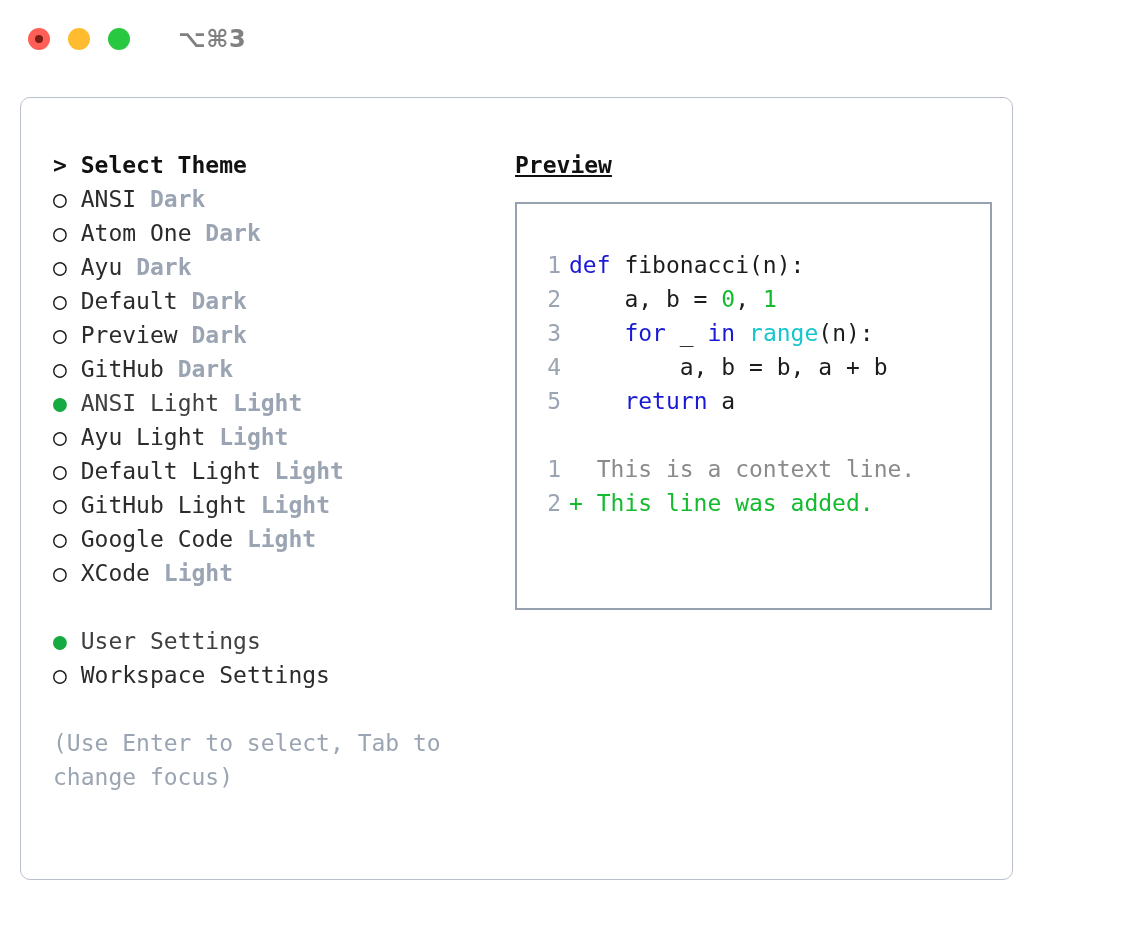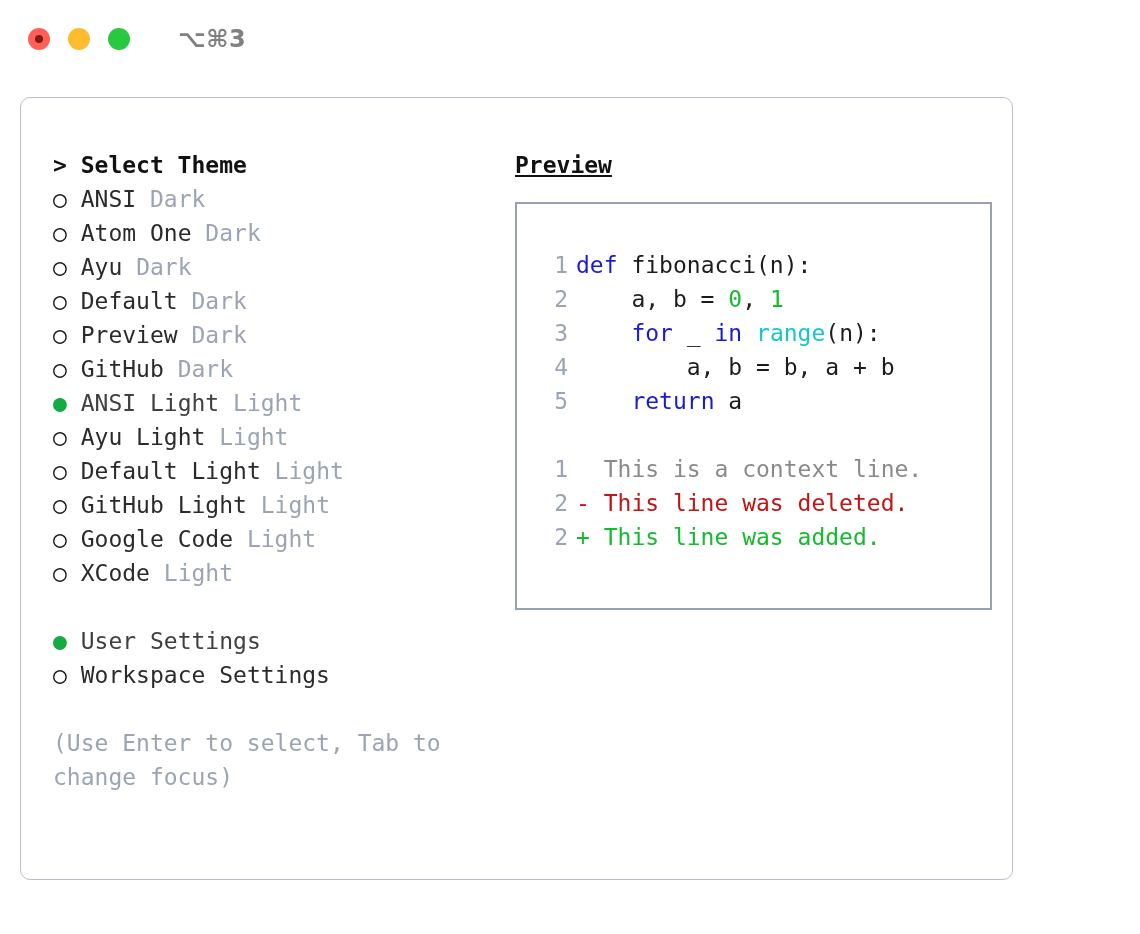--- a/index.html
+++ b/index.html
@@ -108,21 +108,21 @@
     font-weight: bold;
     color: #111111;
     font-size: 23px;
     line-height: 34px;
     white-space: pre;
   }
   .marker { color: #1c1c1c; }
   .marker.on { color: #16ab42; }
   .name { color: #2b2b2b; }
   .name.sel { color: #404040; }
-  .cat  { color: #9aa4b2; }
+  .cat  { color: #9aa4b2; font-weight: bold; }
   .muted { color: #9aa4b2; }
   .spacer { height: 34px; }
 
   .list-row { display: block; }
 
   
   .preview-title {
     font-weight: bold;
     font-size: 23px;
     line-height: 34px;
@@ -130,21 +130,21 @@
     white-space: pre;
     text-decoration: underline;
   }
   .preview-box {
     margin-top: 20px;
     width: 477px;
     height: 408px;
     border: 2px solid #97a1b0;
     box-sizing: border-box;
     background: #ffffff;
-    padding: 44px 0 0 27px;
+    padding: 44px 0 0 20px;
   }
   .code-line {
     font-size: 23px;
     line-height: 34px;
     white-space: pre;
   }
   .ln {
     color: #9aa4b2;
     display: inline-block;
     width: 24px;
@@ -216,21 +216,20 @@
           <div id="code-lines">
               <div class="code-line"><span class="ln">1</span><span class="kw">def </span><span class="plain">fibonacci(n):</span></div>
               <div class="code-line"><span class="ln">2</span><span class="plain">    a, b = </span><span class="num">0</span><span class="plain">, </span><span class="num">1</span></div>
               <div class="code-line"><span class="ln">3</span><span class="plain">    </span><span class="kw">for</span><span class="plain"> _ </span><span class="kw">in</span><span class="plain"> </span><span class="fn">range</span><span class="plain">(n):</span></div>
               <div class="code-line"><span class="ln">4</span><span class="plain">        a, b = b, a + b</span></div>
               <div class="code-line"><span class="ln">5</span><span class="plain">    </span><span class="kw">return</span><span class="plain"> a</span></div>
             </div>
           <div class="gap"></div>
           <div id="diff-lines">
               <div class="code-line"><span class="ln">1</span><span class="ctx">  This is a context line.</span></div>
-              <div class="code-line"><span class="ln">2</span><span class="del">- This line was deleted.</span></div>
               <div class="code-line"><span class="ln">2</span><span class="add">+ This line was added.</span></div>
             </div>
         </div>
       </div>
 
     </div>
   </div>
 </div>
 
 </body></html>

